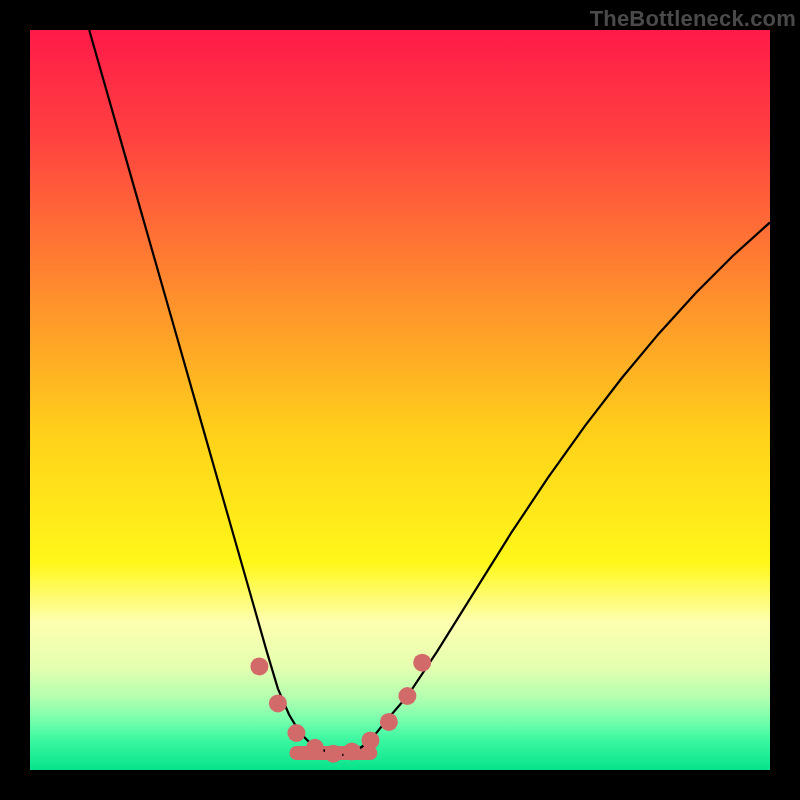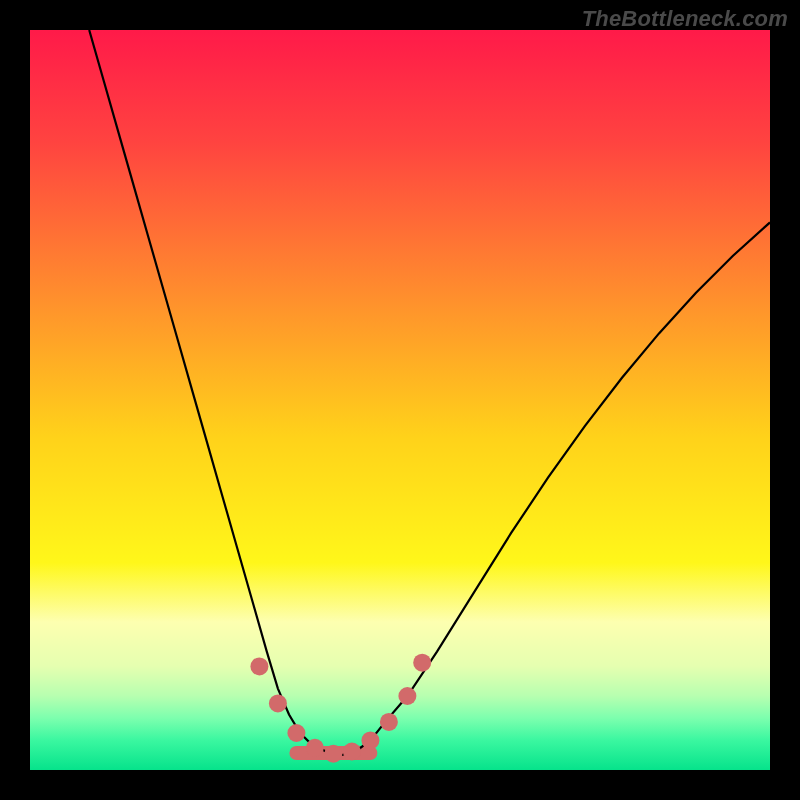--- a/index.html
+++ b/index.html
@@ -19,27 +19,26 @@
   .plot-area {
     position: absolute;
     left: 30px;
     top: 30px;
     width: 740px;
     height: 740px;
   }
   .watermark {
     position: absolute;
     top: 6px;
-    right: 12px;
+    right: 4px;
     color: #4a4a4a;
     font-size: 22px;
     font-weight: 600;
     letter-spacing: 0.2px;
     user-select: none;
-    font-style: italic;
   }
   svg { display: block; }
 </style>
 </head>
 <body>
 
 <div class="frame">
 
   <div class="plot-area">
     <svg id="chart-svg" width="740" height="740" viewBox="0 0 740 740">

